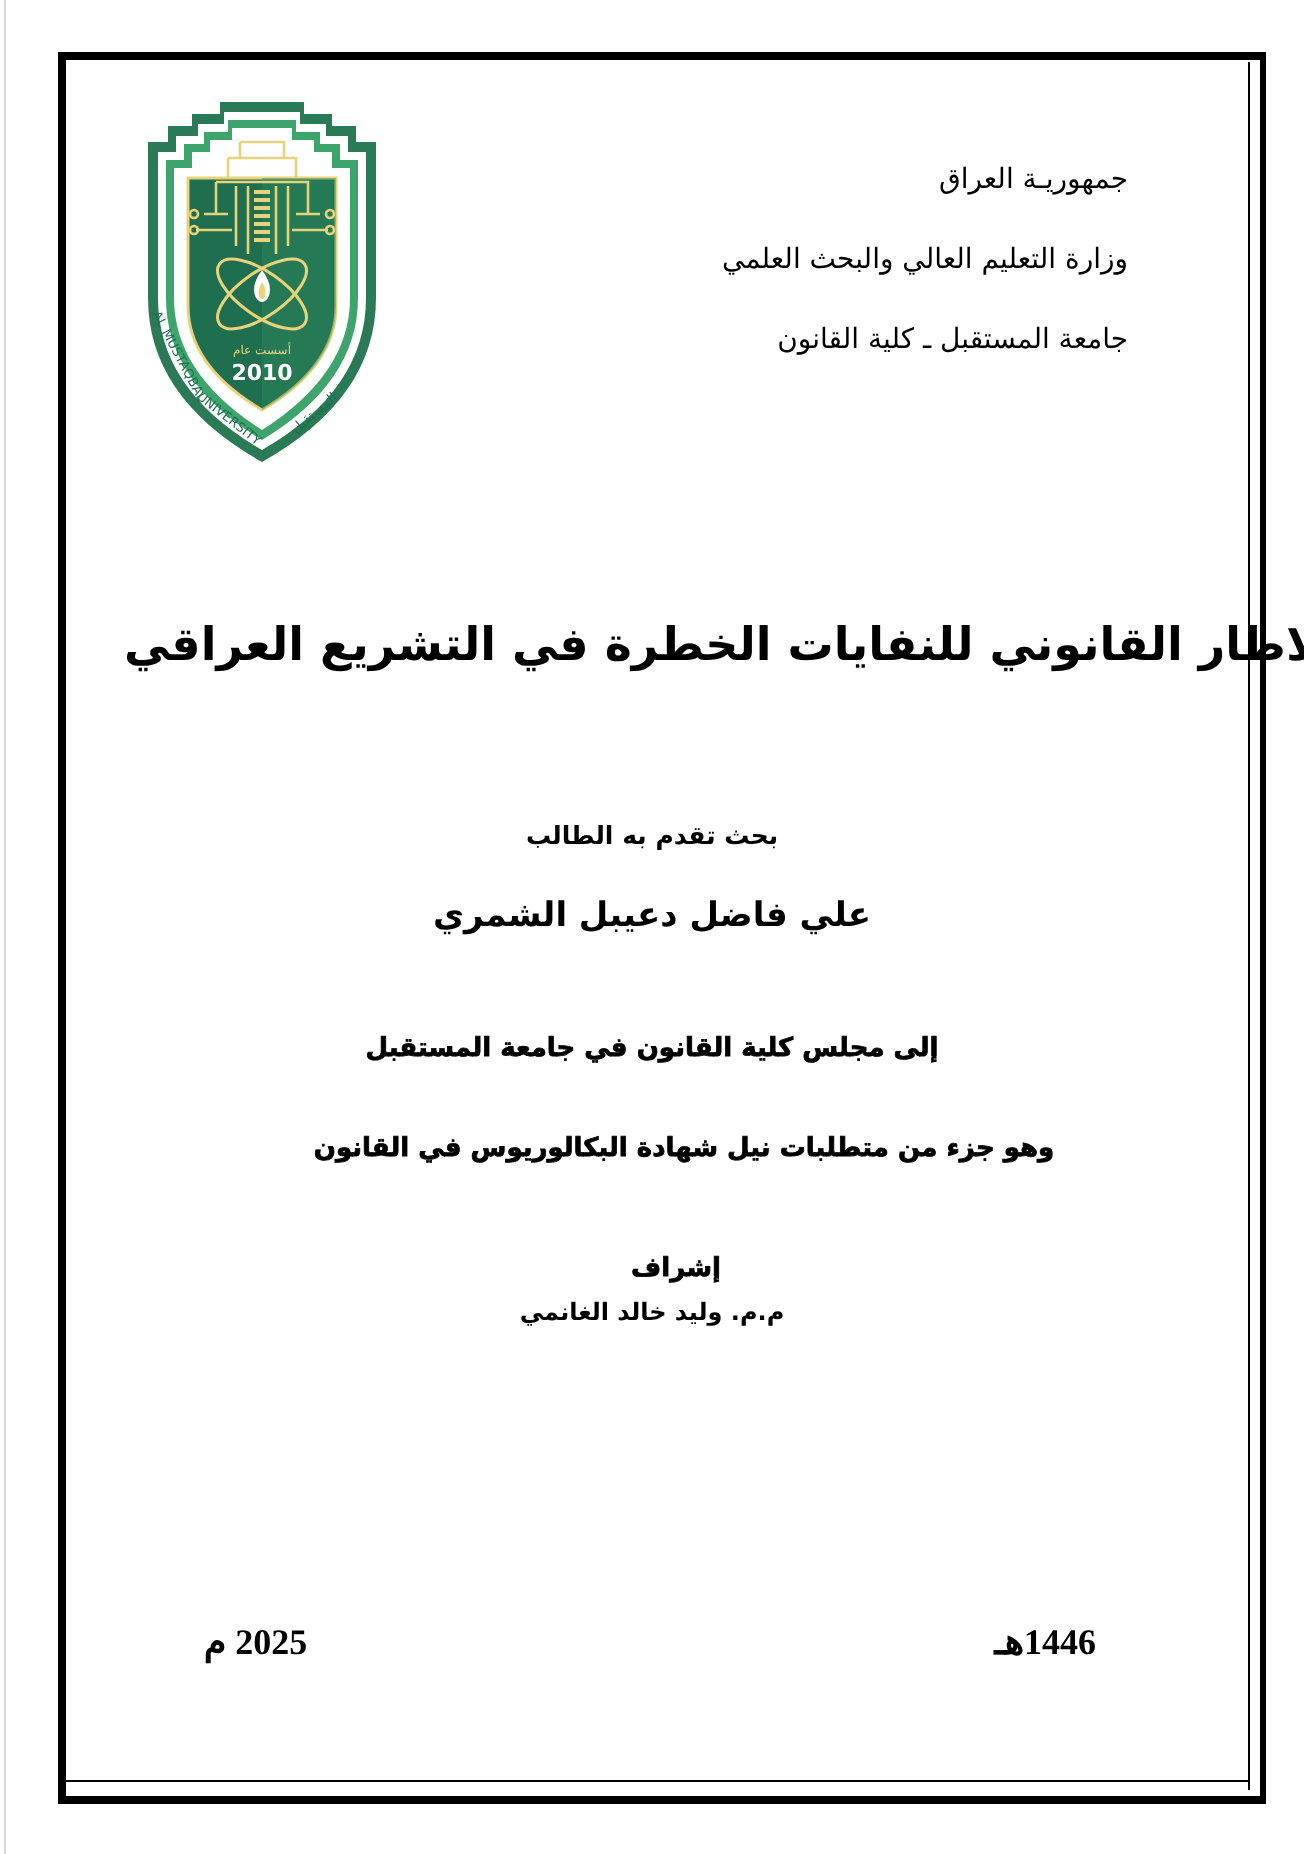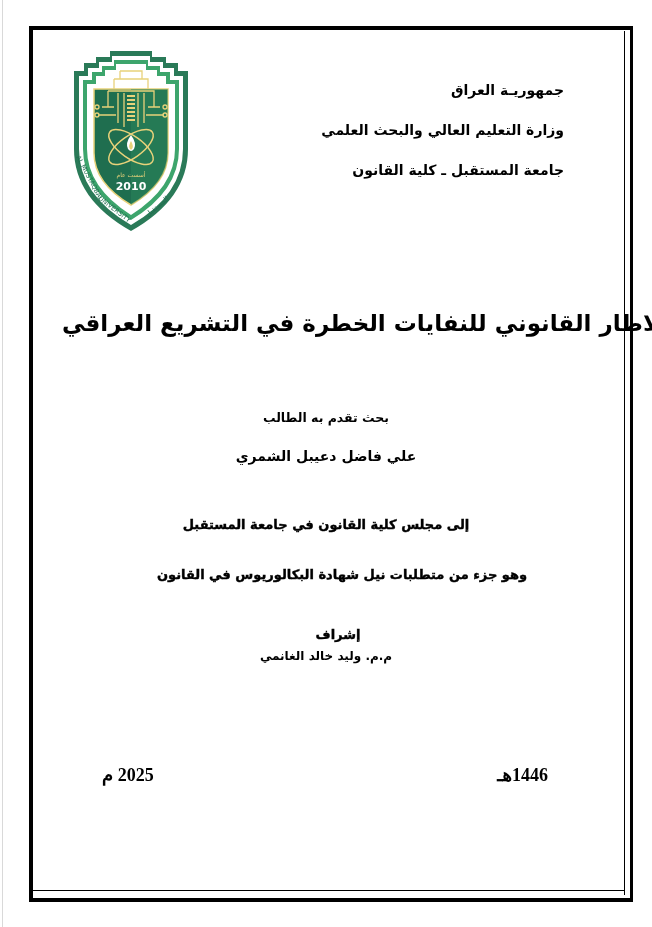--- a/index.html
+++ b/index.html
@@ -3,28 +3,28 @@
 <meta charset="utf-8">
 <style>
   html, body { margin:0; padding:0; background:#ffffff; }
   body { width:652px; height:927px; position:relative; overflow:hidden;
          font-family:"DejaVu Sans","Liberation Sans",sans-serif; color:#000; }
   .edge-line { position:absolute; left:2px; top:0; width:1px; height:927px; background:#d9d9d9; }
   .frame-outer { position:absolute; left:29px; top:26px; width:597px; height:868px;
                  border:4px solid #000; border-right-width:3px; }
   .frame-inner-right { position:absolute; left:624px; top:31px; width:1px; height:864px; background:#000; }
   .frame-inner-bottom { position:absolute; left:33px; top:890px; width:592px; height:1px; background:#000; }
-  .t { position:absolute; direction:rtl; text-align:right; white-space:nowrap; font-weight:bold; }
+  .t { position:absolute; direction:rtl; text-align:right; white-space:nowrap; font-weight:normal; }
   .c { position:absolute; direction:rtl; text-align:center; white-space:nowrap; font-weight:bold; left:0; width:652px; }
   .header-line { right:88px; font-size:14px; font-family:"DejaVu Sans",sans-serif; }
   .title { font-size:23px; top:310px; font-family:"DejaVu Sans",sans-serif; letter-spacing:-0.5px;padding-left:39px; }
   .sub  { font-size:12.5px; font-family:"DejaVu Sans",sans-serif; }
-  .name { font-size:14px; font-family:"DejaVu Sans",sans-serif; }
+  .name { font-size:17px; font-family:"DejaVu Sans",sans-serif; }
   .body-line { font-size:13px; font-family:"DejaVu Sans",sans-serif; font-weight:bold; -webkit-text-stroke:0.4px #000; }
-  .year { position:absolute; font-size:18px; font-weight:bold; font-family:"Liberation Serif",serif; top:764px; direction:rtl; }
+  .year { position:absolute; font-size:18px; font-weight:bold; font-family:"Liberation Serif",serif; top:810px; direction:rtl; }
   .logo { position:absolute; left:70px; top:49px; width:122px; height:184px; }
 </style>
 </head>
 <body>
 
 <div class="edge-line"></div>
 
 <div class="frame-outer"></div>
 <div class="frame-inner-right"></div>
 <div class="frame-inner-bottom"></div>

